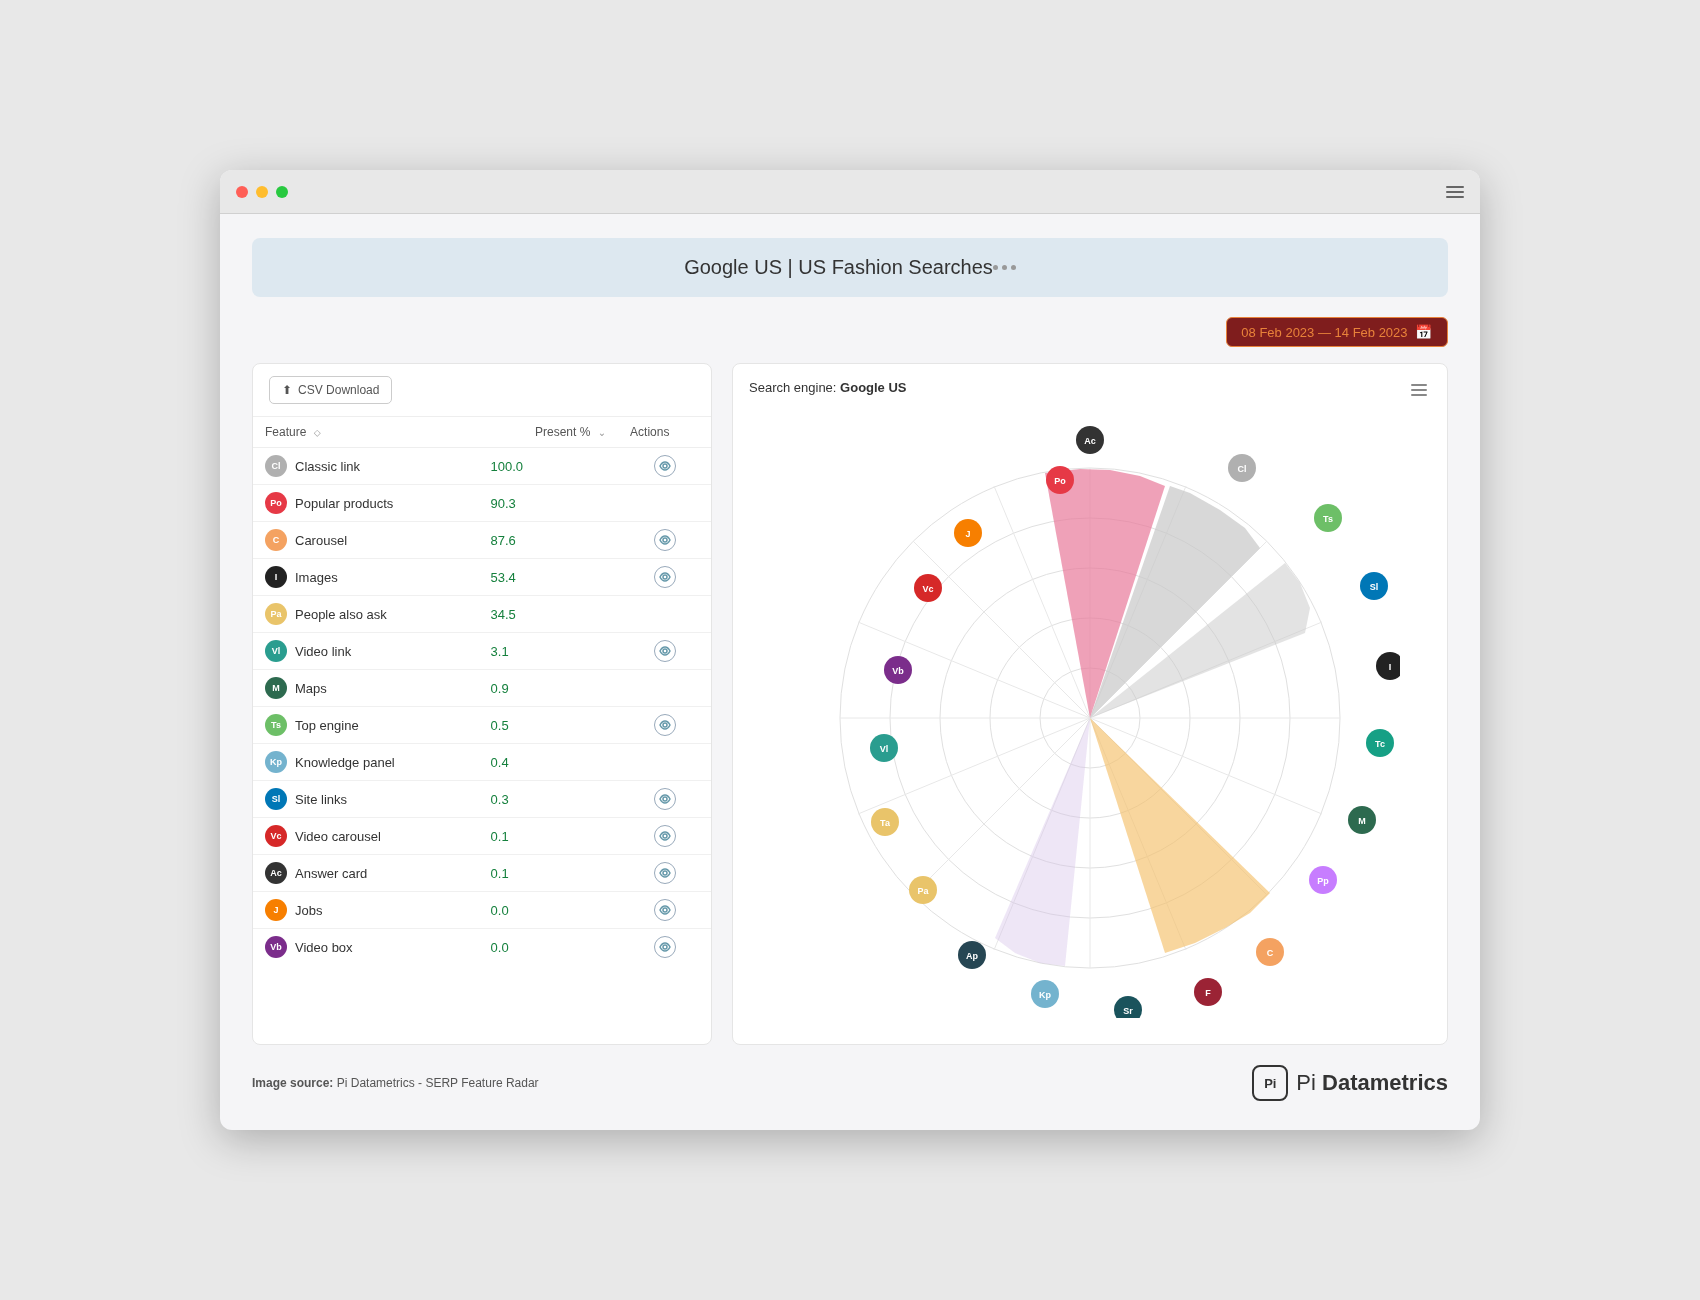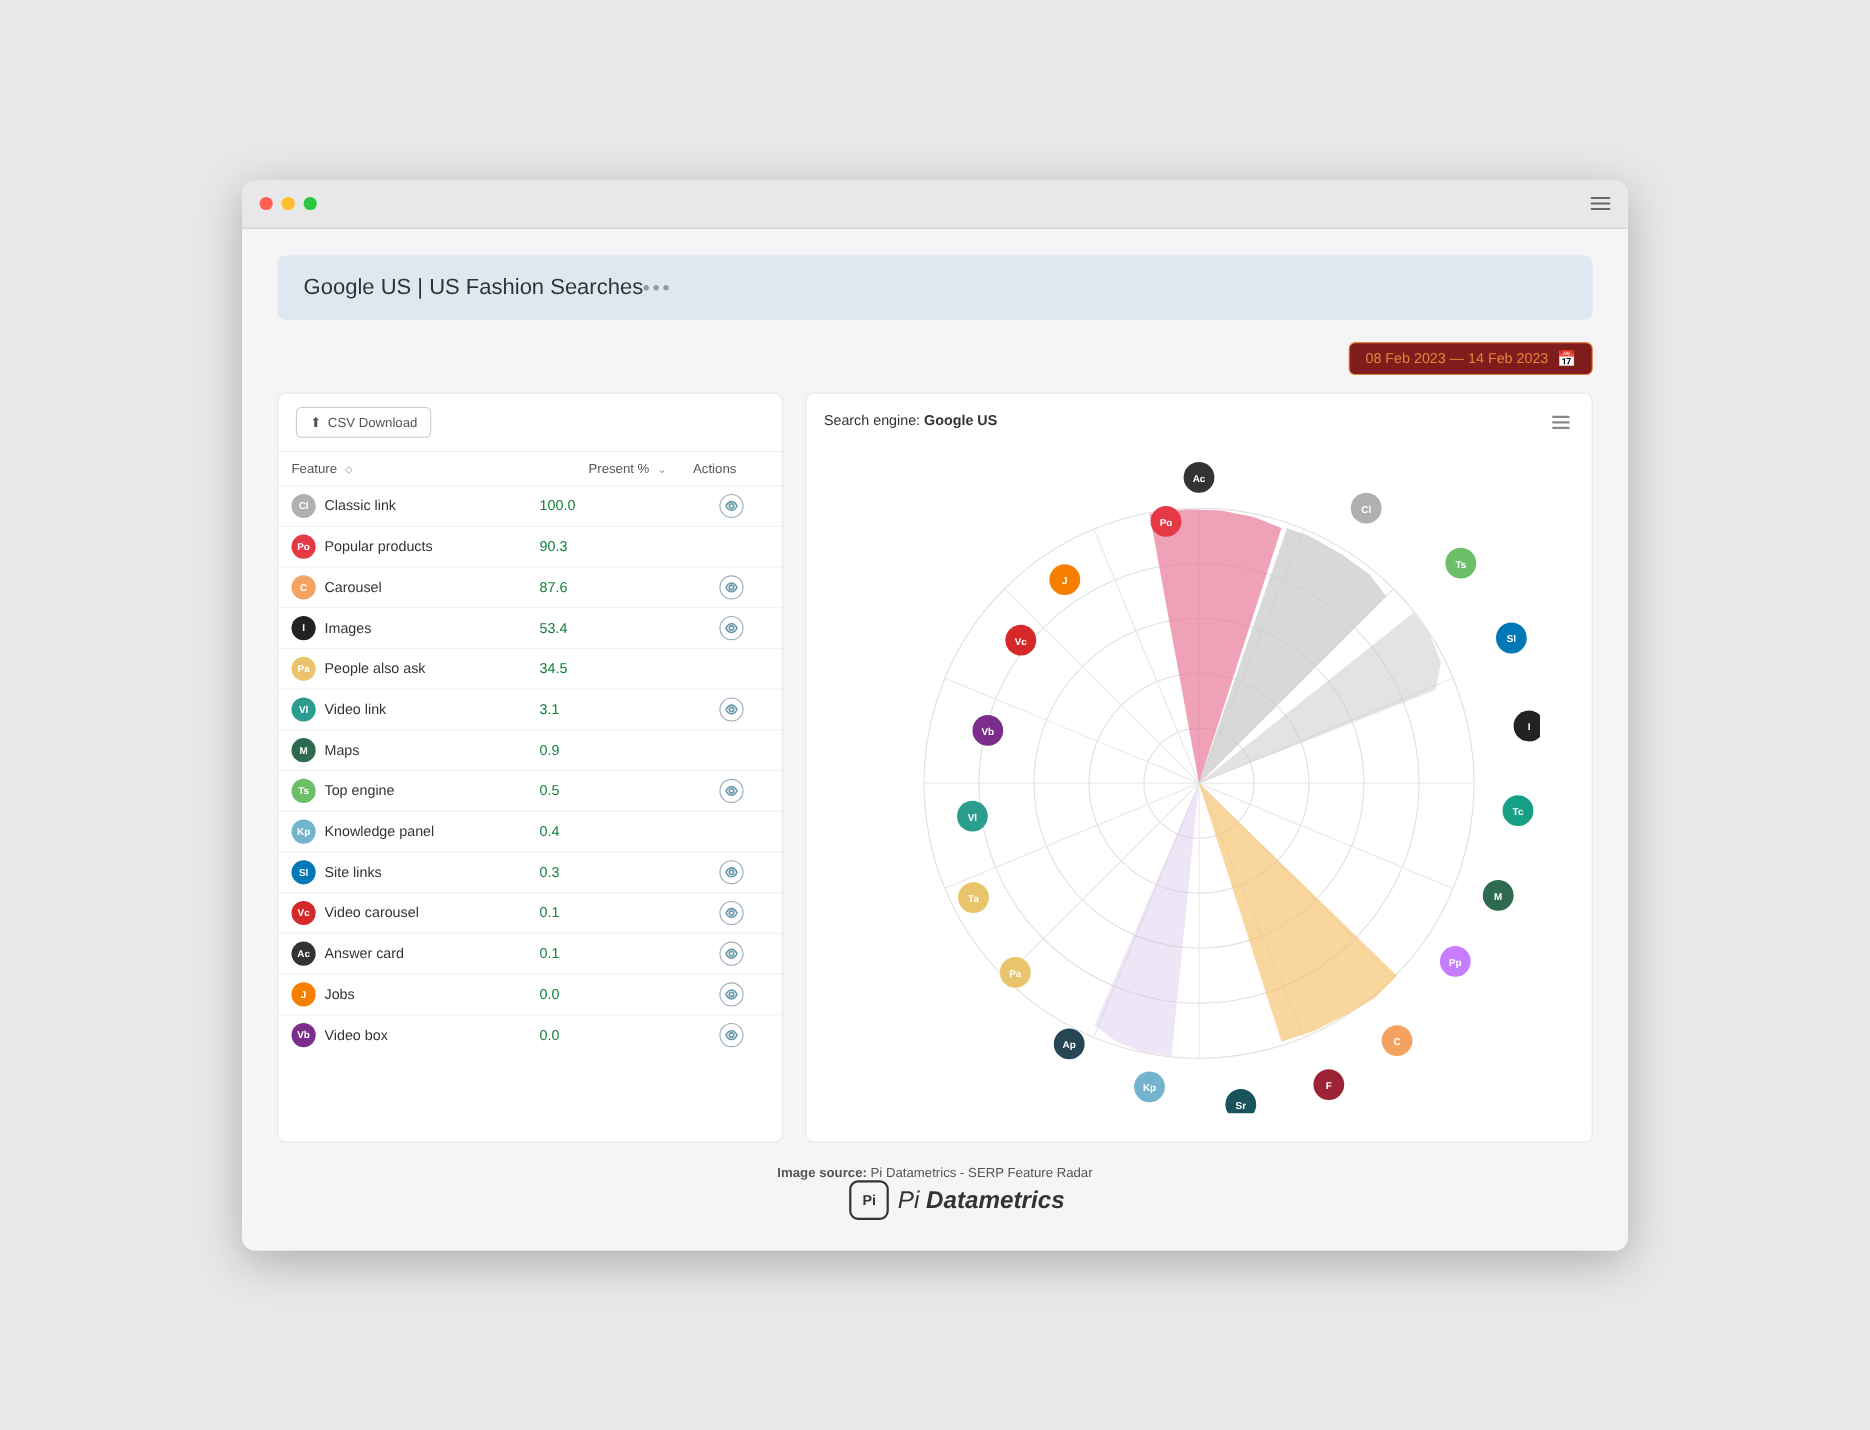--- a/index.html
+++ b/index.html
@@ -56,21 +56,21 @@
     .content {
       padding: 24px 32px;
     }
     .page-header {
       background: #dde8f0;
       border-radius: 8px;
       padding: 18px 24px;
       margin-bottom: 20px;
       display: flex;
       align-items: center;
-      justify-content: flex-start;
+      justify-content: center;
     }
     .page-title {
       font-size: 20px;
       font-weight: 400;
       color: #333;
     }
     .header-dots {
       display: flex;
       gap: 4px;
     }
@@ -241,21 +241,20 @@
       height: 620px;
       display: flex;
       align-items: center;
       justify-content: center;
     }
     .footer {
       display: flex;
       justify-content: space-between;
       align-items: center;
       padding: 20px 0 4px;
-      flex-direction: column;
     }
     .image-source {
       font-size: 12px;
       color: #555;
     }
     .image-source strong {
       font-weight: 600;
     }
     .brand {
       display: flex;
@@ -272,21 +271,20 @@
       align-items: center;
       justify-content: center;
       font-size: 13px;
       font-weight: 700;
       color: #333;
     }
     .brand-name {
       font-size: 22px;
       font-weight: 300;
       color: #333;
-      font-style: italic;
     }
     .brand-name strong {
       font-weight: 700;
     }
   </style>
 </head>
 <body>
 
 <div class="window">
 

